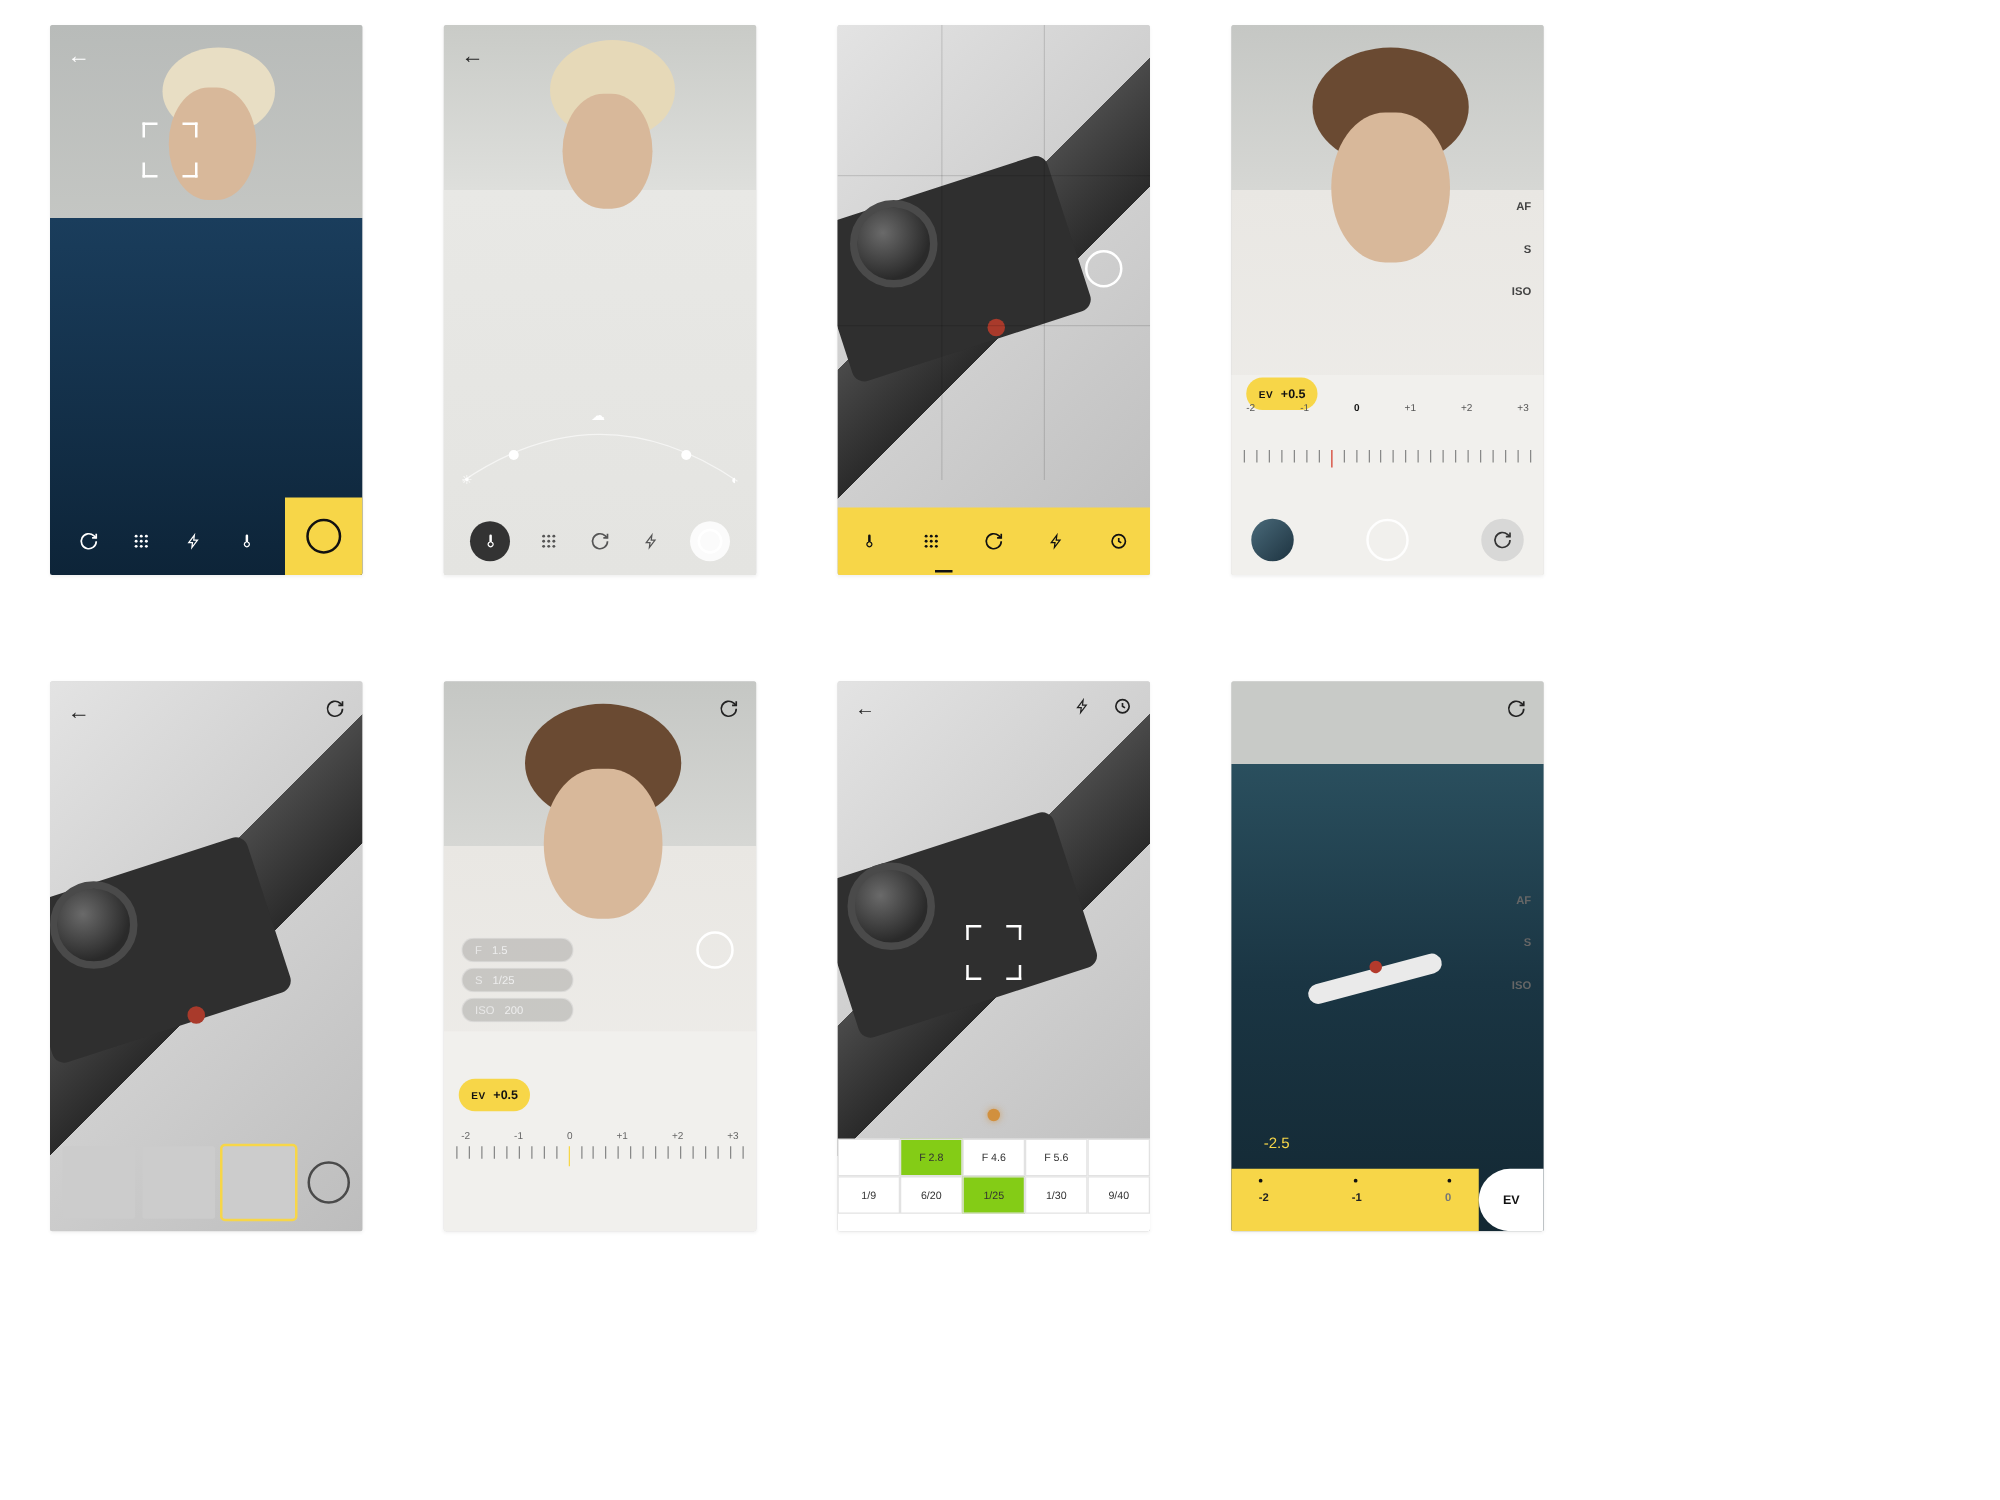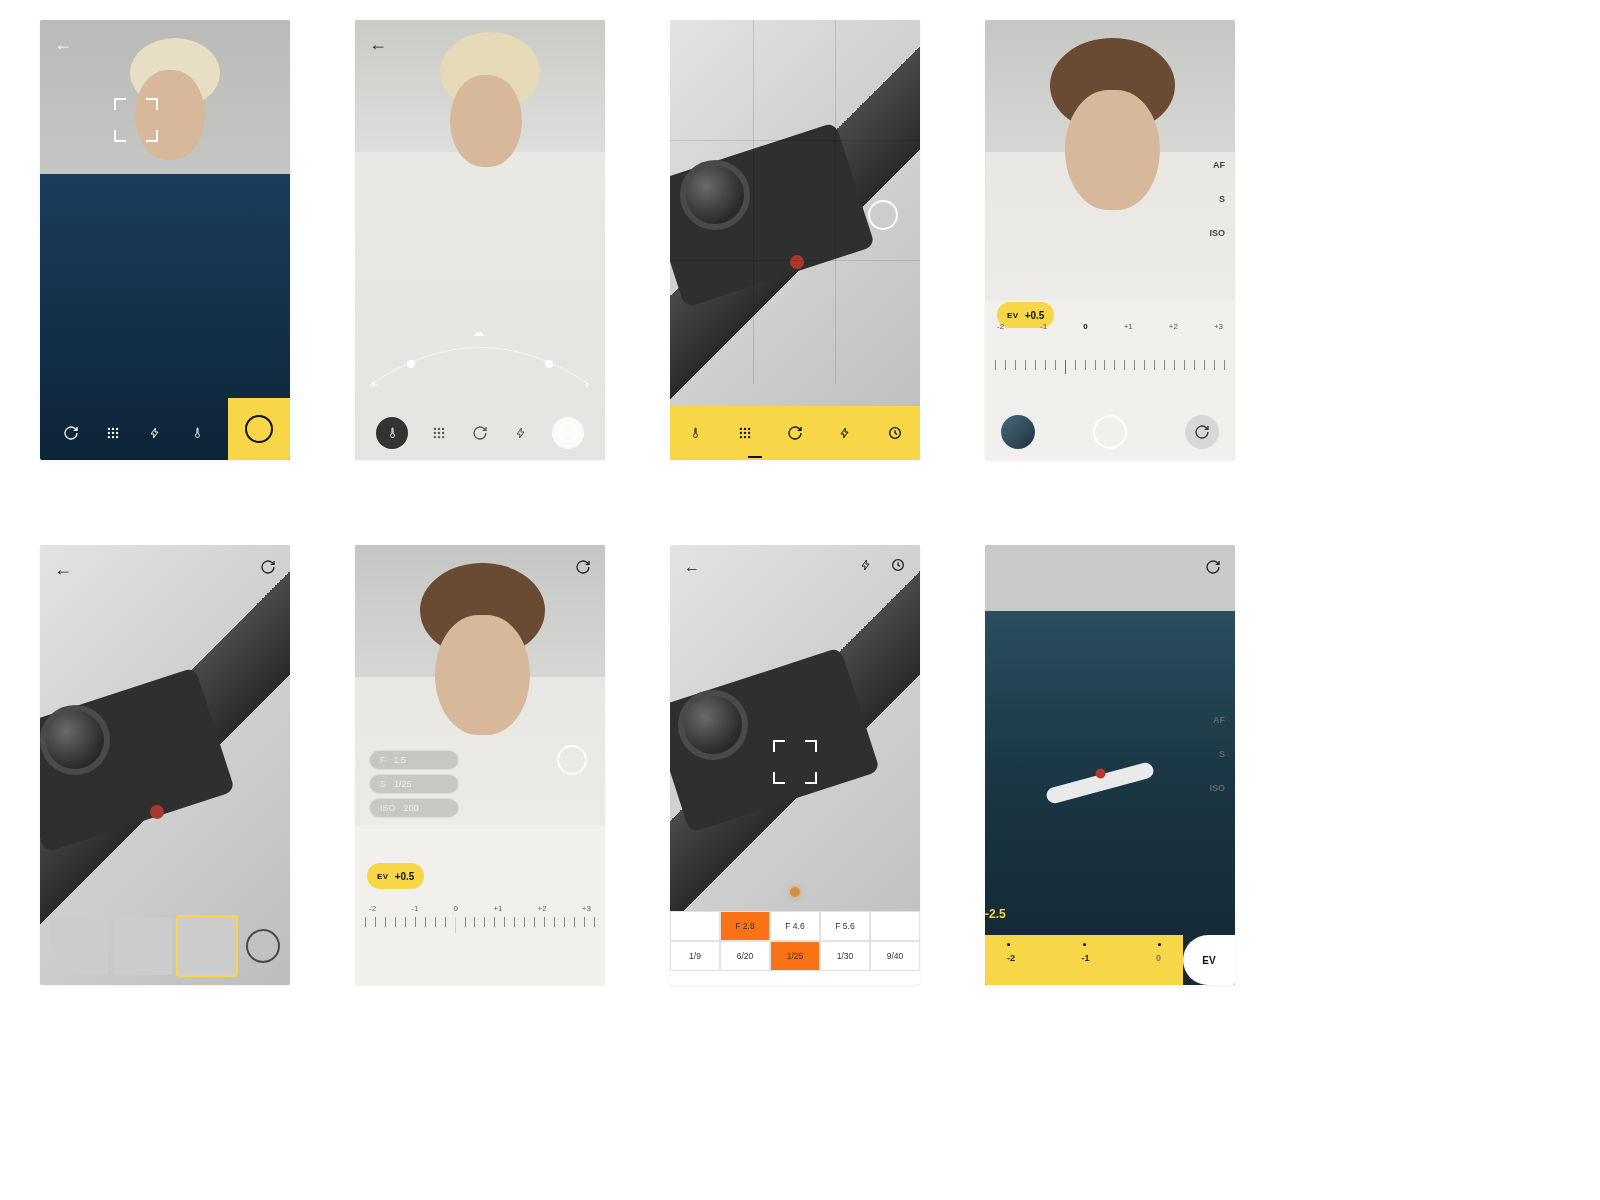--- a/index.html
+++ b/index.html
@@ -62,33 +62,33 @@
 
 
 .readout{position:absolute;left:14px;top:205px;display:flex;flex-direction:column;gap:4px}
 .readout .row{display:flex;align-items:center;gap:8px;font-size:9px;color:#eee;background:rgba(0,0,0,.15);border:1px solid rgba(255,255,255,.35);border-radius:12px;padding:4px 10px;min-width:90px}
 .readout .row .k{opacity:.85}
 
 
 .fgrid{position:absolute;left:0;right:0;bottom:0;height:74px;background:#fff;font-size:8.5px;color:#333}
 .fgrid .toprow,.fgrid .botrow{display:grid;grid-template-columns:repeat(5,1fr);height:30px}
 .fgrid .cell{display:flex;align-items:center;justify-content:center;border:0.5px solid #e2e2e2}
-.fgrid .sel{background:#f97316}
+.fgrid .sel{background:#84cc16}
 
 
 .thumbs{position:absolute;bottom:0;left:0;right:0;height:78px;display:flex;align-items:center;gap:6px;padding:10px}
 .thumbs .th{width:58px;height:58px;border-radius:2px;background:#ccc}
 .thumbs .shutter-side{margin-left:auto;width:34px;height:34px;border:2.5px solid #4a4a4a;border-radius:50%}
 
 
 .ybar{position:absolute;left:0;right:52px;bottom:0;height:50px;background:#f7d648}
 .ybar .ticks{position:absolute;left:0;right:0;top:18px;display:flex;justify-content:space-between;padding:0 22px;font-size:9px;color:#222;font-weight:600}
 .ybar .ticks span:last-child{color:#777} 
 .white-ev-pill{position:absolute;right:0;bottom:0;height:50px;width:52px;background:#fff;border-radius:26px 0 0 26px;display:flex;align-items:center;justify-content:center;font-size:10px;font-weight:700;color:#111}
-.ev-value{position:absolute;left:0;font-size:12px;color:#f7d648;font-weight:700}
+.ev-value{position:absolute;left:26px;font-size:12px;color:#f7d648;font-weight:400}
 
 
 .svg-refresh{width:16px;height:16px}
 .svg-grid{width:14px;height:14px}
 .svg-flash{width:12px;height:16px}
 .svg-temp{width:12px;height:16px}
 .svg-timer{width:16px;height:16px}
 
 
 .top-refresh{position:absolute;top:14px;right:14px;color:#222;z-index:5}

